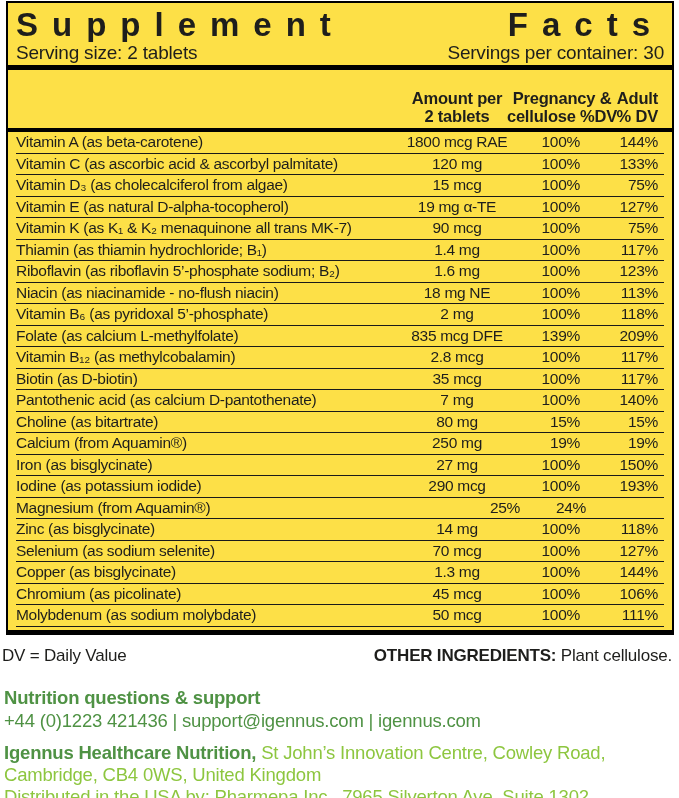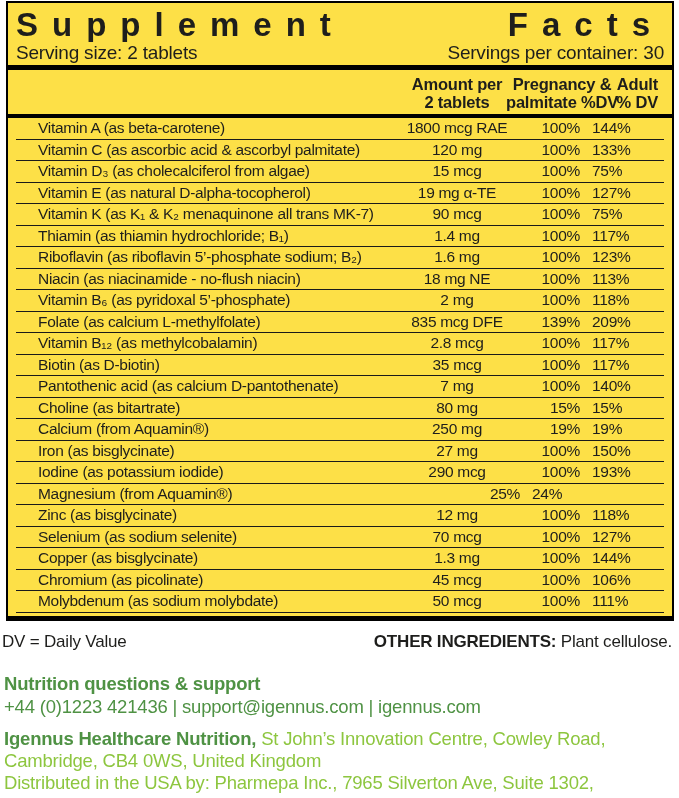--- a/index.html
+++ b/index.html
@@ -58,44 +58,44 @@
     height: 4px;
     background: #000;
     margin: 0 -8px;
   }
   .col-grid {
     display: grid;
     grid-template-columns: 1fr 150px 60px 72px;
     align-items: end;
   }
   .header-row {
-    padding: 6px 0 3px 0;
+    padding: 20px 0 3px 0;
     font-weight: bold;
     font-size: 16.5px;
     line-height: 17.5px;
     letter-spacing: -0.2px;
   }
   .hdr-amount { text-align: center; }
   .hdr-preg { justify-self: center; white-space: nowrap; text-align: center; }
   .hdr-adult { text-align: right; padding-right: 6px; white-space: nowrap; }
 
   .nrow {
     display: grid;
     grid-template-columns: 1fr 150px 60px 72px;
     border-bottom: 1.5px solid #1a1a1a;
     font-size: 15.5px;
     line-height: 20.5px;
     letter-spacing: -0.3px;
     align-items: center;
   }
   .nrow:last-child { border-bottom: 1.5px solid #1a1a1a; }
-  .cell-name { white-space: nowrap; overflow: hidden; margin-left: 22px; }
+  .cell-name { white-space: nowrap; overflow: hidden; }
   .cell-amount { text-align: center; white-space: nowrap; }
   .cell-preg { text-align: right; padding-right: 12px; white-space: nowrap; }
-  .cell-adult { padding-right: 6px; white-space: nowrap; }
+  .cell-adult { text-align: right; padding-right: 6px; white-space: nowrap; }
 
   
   .other-row {
     display: flex;
     justify-content: space-between;
     margin: 11px 7px 0 2px;
     font-size: 17px;
     line-height: 20px;
     letter-spacing: -0.2px;
   }
@@ -135,21 +135,21 @@
     <div class="bar-thick"></div>
 
     <div class="col-grid header-row">
       <div></div>
       <div class="hdr-amount">
         <div>Amount per</div>
         <div>2 tablets</div>
       </div>
       <div class="hdr-preg">
         <div>Pregnancy &amp;</div>
-        <div>palmitate %DV</div>
+        <div>cellulose %DV</div>
       </div>
       <div class="hdr-adult">
         <div>Adult</div>
         <div>% DV</div>
       </div>
     </div>
 
     <div class="bar-medium"></div>
 
     <div>
@@ -255,21 +255,21 @@
           <div class="cell-preg">100%</div>
           <div class="cell-adult">193%</div>
         </div>
         <div class="nrow">
           <div class="cell-name">Magnesium (from Aquamin®)</div>
           <div class="cell-preg">25%</div>
           <div class="cell-adult">24%</div>
         </div>
         <div class="nrow">
           <div class="cell-name">Zinc (as bisglycinate)</div>
-          <div class="cell-amount">12 mg</div>
+          <div class="cell-amount">14 mg</div>
           <div class="cell-preg">100%</div>
           <div class="cell-adult">118%</div>
         </div>
         <div class="nrow">
           <div class="cell-name">Selenium (as sodium selenite)</div>
           <div class="cell-amount">70 mcg</div>
           <div class="cell-preg">100%</div>
           <div class="cell-adult">127%</div>
         </div>
         <div class="nrow">

